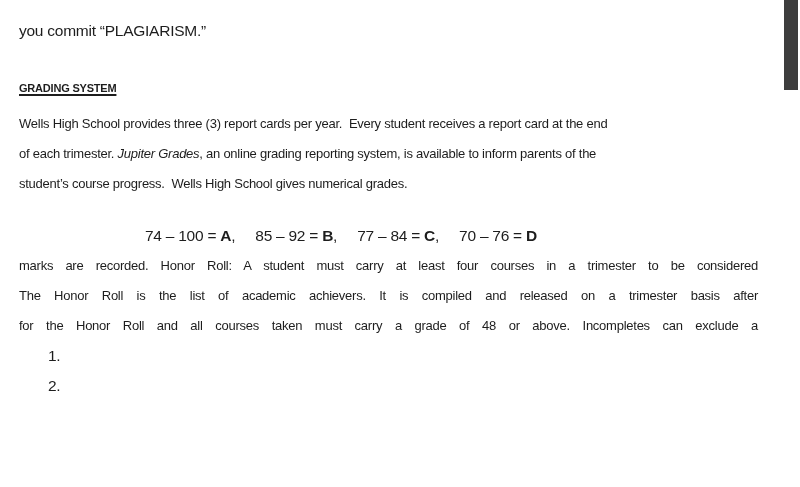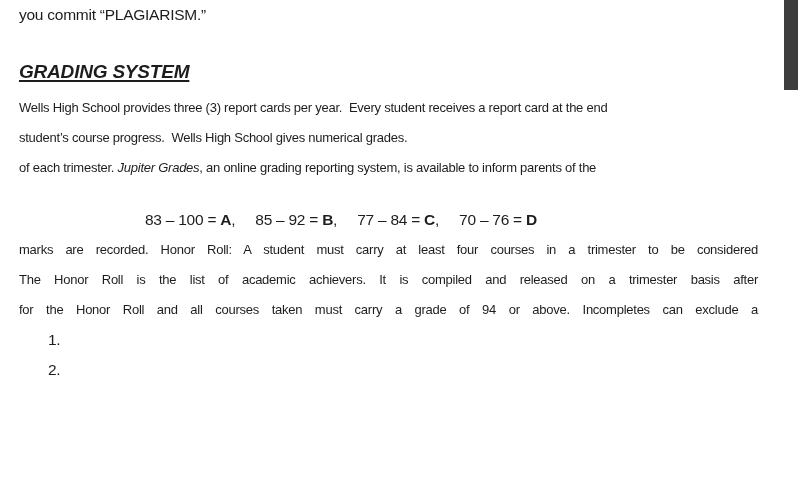--- a/index.html
+++ b/index.html
@@ -9,35 +9,34 @@
     width: 800px;
     height: 487px;
     background: #ffffff;
     overflow: hidden;
     font-family: "Liberation Sans", "DejaVu Sans", sans-serif;
     color: #1d1d1d;
   }
   .content {
     position: absolute;
     left: 19px;
-    top: 0;
+    top: 16px;
     width: 739px;
   }
   .intro-line {
     padding-top: 5px;
     font-size: 15.5px;
     line-height: 20px;
     letter-spacing: -0.25px;
     white-space: pre-wrap;
   }
   .section-heading {
     margin-top: 36px;
-    font-size: 19px;
+    font-size: 11px;
     font-weight: bold;
-    font-style: italic;
     line-height: 22px;
     letter-spacing: -0.2px;
     text-decoration: underline;
     text-decoration-thickness: 1.5px;
     text-underline-offset: 2px;
   }
   .para { margin-top: 10px; }
   .para-line {
     font-size: 13px;
     line-height: 30px;
@@ -90,33 +89,33 @@
 
 <div class="page">
   <div class="content">
 
     <div class="intro-line">you commit “PLAGIARISM.”</div>
 
     <div class="section-heading">GRADING SYSTEM</div>
 
     <div class="para">
       <div class="para-line">Wells High School provides three (3) report cards per year.  Every student receives a report card at the end</div>
+      <div class="para-line"><span>of each trimester. </span><span class="italic">Jupiter Grades</span><span>, an online grading reporting system, is available to inform parents of the</span></div>
       <div class="para-line">student’s course progress.  Wells High School gives numerical grades.</div>
-      <div class="para-line"><span>of each trimester. </span><span class="italic">Jupiter Grades</span><span>, an online grading reporting system, is available to inform parents of the</span></div>
     </div>
 
     <div class="grade-scale">
-      <span class="grade-seg"><span>83 – 100 = </span><b>A</b><span>,</span></span><span class="grade-seg"><span>85 – 92 = </span><b>B</b><span>,</span></span><span class="grade-seg wide-gap"><span>77 – 84 = </span><b>C</b><span>,</span></span><span class="grade-seg last"><span>70 – 76 = </span><b>D</b><span></span></span>
+      <span class="grade-seg"><span>74 – 100 = </span><b>A</b><span>,</span></span><span class="grade-seg"><span>85 – 92 = </span><b>B</b><span>,</span></span><span class="grade-seg wide-gap"><span>77 – 84 = </span><b>C</b><span>,</span></span><span class="grade-seg last"><span>70 – 76 = </span><b>D</b><span></span></span>
     </div>
 
 
     <div class="para para-2">
       <div class="para-line justified">marks are recorded. Honor Roll: A student must carry at least four courses in a trimester to be considered</div>
       <div class="para-line justified">The Honor Roll is the list of academic achievers. It is compiled and released on a trimester basis after</div>
-      <div class="para-line justified">for the Honor Roll and all courses taken must carry a grade of 94 or above. Incompletes can exclude a</div>
+      <div class="para-line justified">for the Honor Roll and all courses taken must carry a grade of 48 or above. Incompletes can exclude a</div>
     </div>
 
     <div class="honor-list">
       <div class="list-item">
         <span class="list-num">1.</span>
       </div>
       <div class="list-item">
         <span class="list-num">2.</span>
       </div>
     </div>

